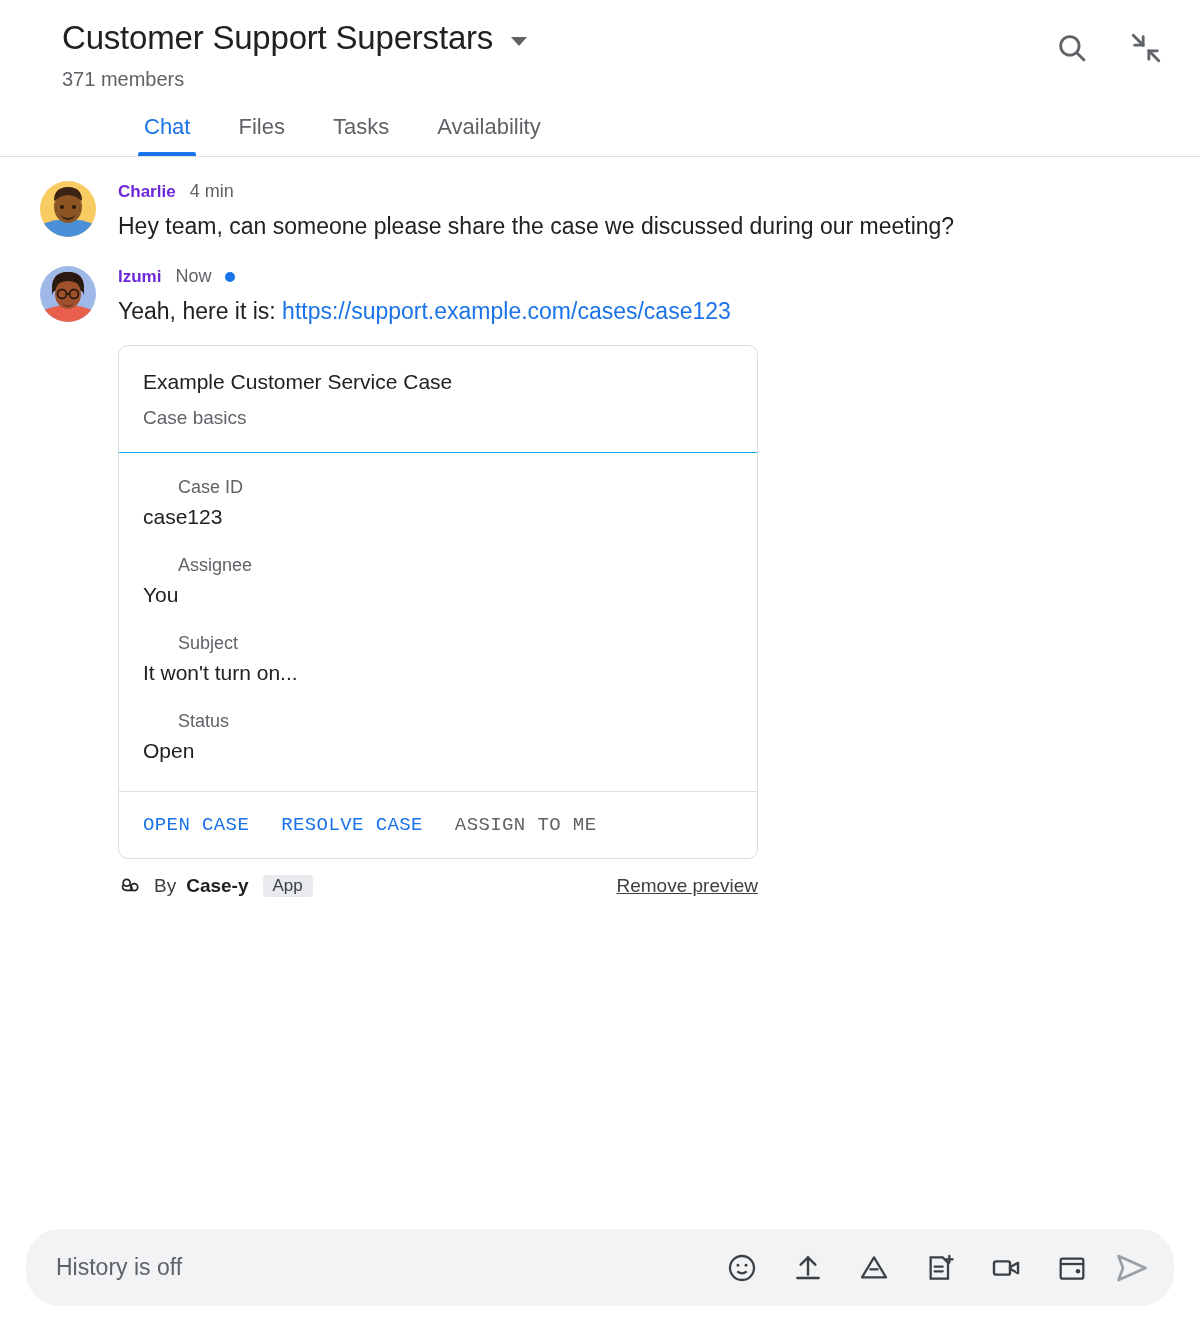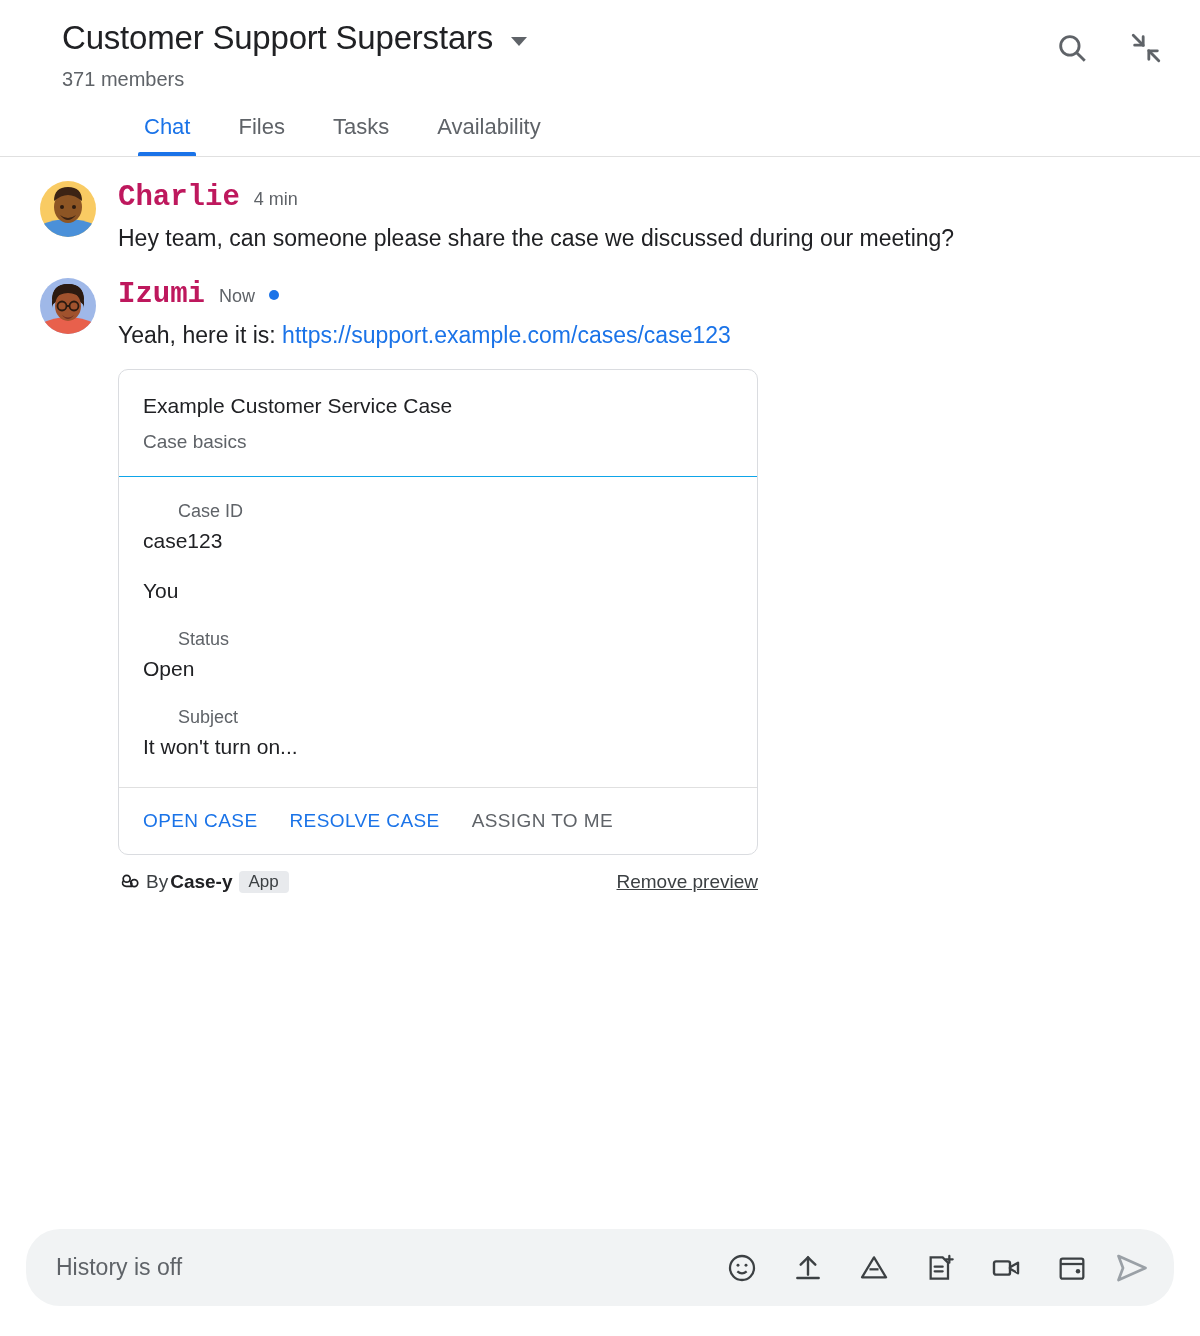--- a/index.html
+++ b/index.html
@@ -117,24 +117,23 @@
     position: relative;
   }
   .msg-body { flex: 1; min-width: 0; }
   .msg-head {
     display: flex;
     align-items: baseline;
     gap: 14px;
     margin-bottom: 6px;
   }
   .sender {
-    font-size: 29px;
+    font-size: 17px;
     font-weight: 700;
-    color: #be185d;
-    font-family: Liberation Mono, monospace;
+    color: #6d28d9;
   }
   .time {
     font-size: 18px;
     color: #5f6368;
   }
   .newdot {
     width: 10px; height: 10px;
     border-radius: 50%;
     background: #1a73e8;
     display: inline-block;
@@ -190,40 +189,41 @@
     font-size: 21px;
     color: #202124;
     margin-top: 4px;
     line-height: 28px;
   }
   .card-actions {
     padding: 22px 24px;
     display: flex;
     align-items: flex-end;
     gap: 32px;
+    font-family: Liberation Mono, monospace;
   }
   .card-btn {
     font-size: 19px;
     font-weight: 500;
     letter-spacing: 0.4px;
     color: #1a73e8;
     cursor: pointer;
     text-transform: uppercase;
   }
   .card-btn.muted { color: #5f6368; }
 
   
   .card-footer {
     margin-top: 14px;
     width: 640px;
     display: flex;
     align-items: center;
     font-size: 19px;
     color: #3c4043;
-    gap: 2px;
+    gap: 10px;
   }
   .bot-icon { width: 26px; height: 26px; color: #202124; display:flex; align-items:center; }
   .by-label { color: #3c4043; }
   .by-name { font-weight: 700; color: #202124; }
   .app-badge {
     background: #e8eaed;
     color: #3c4043;
     border-radius: 4px;
     padding: 1px 10px;
     font-size: 17px;
@@ -359,29 +359,30 @@
           <div class="card-header">
             <div class="card-title">Example Customer Service Case</div>
             <div class="card-subtitle">Case basics</div>
           </div>
           <div class="card-body">
             <div class="field">
               <div class="field-label">Case ID</div>
               <div class="field-value">case123</div>
             </div>
             <div class="field">
+              <div class="field-label">Assignee</div>
               <div class="field-value">You</div>
+            </div>
+            <div class="field">
+              <div class="field-label">Subject</div>
+              <div class="field-value">It won't turn on...</div>
             </div>
             <div class="field">
               <div class="field-label">Status</div>
               <div class="field-value">Open</div>
-            </div>
-            <div class="field">
-              <div class="field-label">Subject</div>
-              <div class="field-value">It won't turn on...</div>
             </div>
           </div>
           <div class="card-actions">
             <div class="card-btn">OPEN CASE</div>
             <div class="card-btn">RESOLVE CASE</div>
             <div class="card-btn muted">ASSIGN TO ME</div>
           </div>
         </div>
 
         <div class="card-footer">

